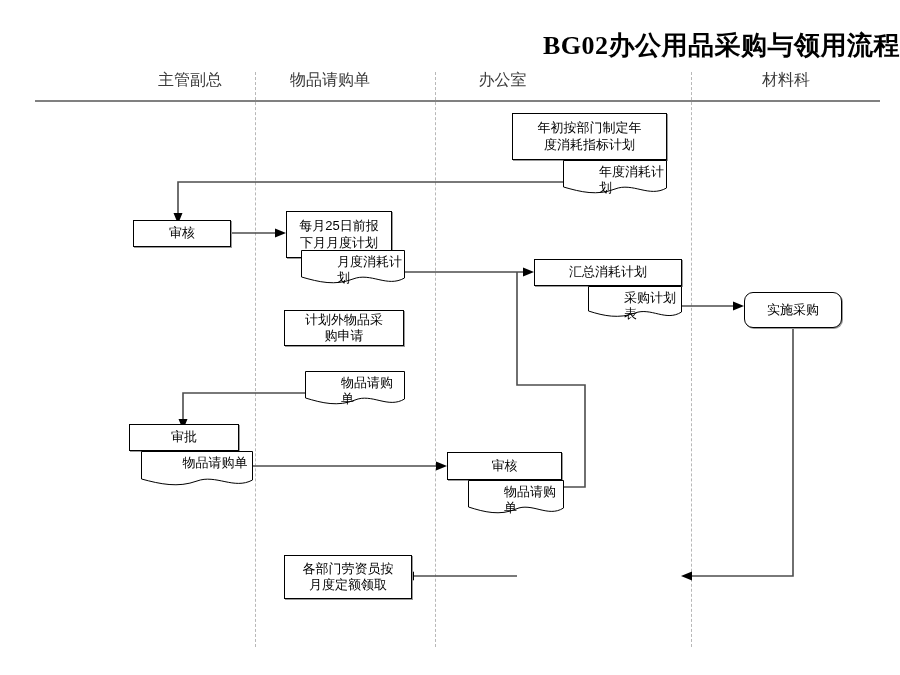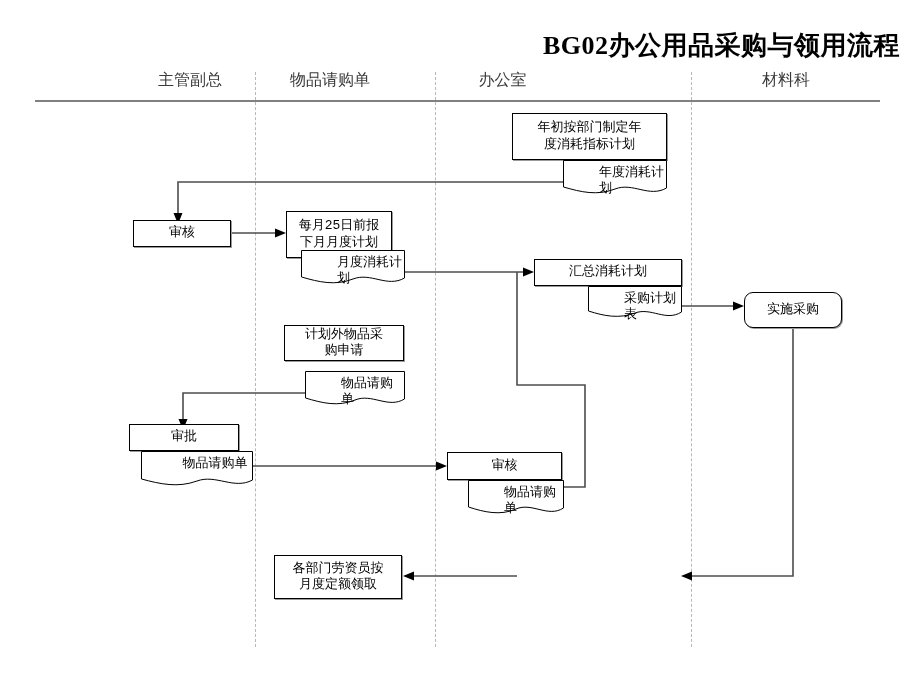--- a/index.html
+++ b/index.html
@@ -31,21 +31,21 @@
     position:absolute;top:72px;width:0;height:575px;
     border-left:1px dashed #b8b8b8;
   }
 
   
   .box{
     position:absolute;box-sizing:border-box;
     border:1px solid #000;background:#fff;
     display:flex;align-items:center;justify-content:center;
     text-align:center;line-height:1.25;
-    font-family:Liberation Mono, monospace;
+    font-family:Liberation Sans, sans-serif;
     font-size:13px;color:#000;
     box-shadow:1px 1px 0 0 #9a9a9a;
     z-index:3;
   }
 
   
   .doc{
     position:absolute;z-index:4;
   }
   .doc svg{display:block;position:absolute;left:0;top:0;}
@@ -138,21 +138,21 @@
 
   <div class="doc" style="left:588px;top:286px;width:94px;height:34px;">
     <svg width="94" height="34" viewBox="0 0 94 34">
       <path d="M0.5 0.5 H93.5 V26 C78 36 63 21 47 27 C31 33 16 30 0.5 25 Z" fill="#ffffff" stroke="#000000" stroke-width="1"></path>
     </svg>
     <div class="doc-label">采购计划表</div>
   </div>
 
   <div class="box" style="left:744px;top:292px;width:98px;height:36px;border-radius:9px;">实施采购</div>
 
-  <div class="box" style="left:284px;top:325px;width:120px;height:36px;white-space:pre-line;">计划外物品采
+  <div class="box" style="left:284px;top:310px;width:120px;height:36px;white-space:pre-line;">计划外物品采
 购申请</div>
 
   <div class="doc" style="left:305px;top:371px;width:100px;height:36px;">
     <svg width="100" height="36" viewBox="0 0 100 36">
       <path d="M0.5 0.5 H99.5 V28 C83 38 67 22 50 29 C33 36 17 32 0.5 27 Z" fill="#ffffff" stroke="#000000" stroke-width="1"></path>
     </svg>
     <div class="doc-label">物品请购单</div>
   </div>
 
   <div class="box" style="left:129px;top:424px;width:110px;height:27px;">审批</div>
@@ -167,16 +167,16 @@
   <div class="box" style="left:447px;top:452px;width:115px;height:28px;">审核</div>
 
   <div class="doc" style="left:468px;top:480px;width:96px;height:36px;">
     <svg width="96" height="36" viewBox="0 0 96 36">
       <path d="M0.5 0.5 H95.5 V28 C80 38 64 22 48 29 C32 36 16 32 0.5 27 Z" fill="#ffffff" stroke="#000000" stroke-width="1"></path>
     </svg>
     <div class="doc-label">物品请购单</div>
   </div>
 
 
-  <div class="box" style="left:274px;top:555px;width:128px;height:44px;white-space:pre-line;">各部门劳资员按
+  <div class="box" style="left:284px;top:555px;width:128px;height:44px;white-space:pre-line;">各部门劳资员按
 月度定额领取</div>
 
 </div>
 
 </body></html>

